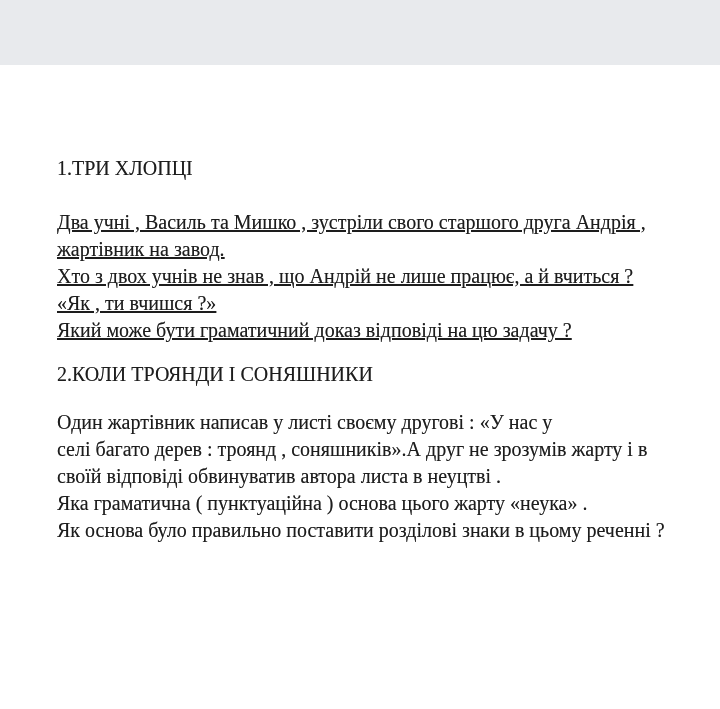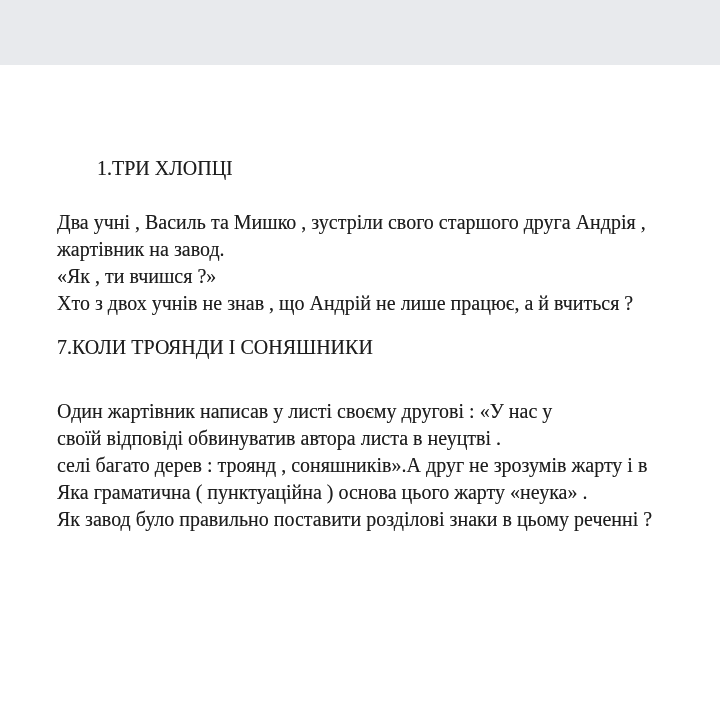--- a/index.html
+++ b/index.html
@@ -33,60 +33,61 @@
     padding-left: 57px;
     padding-right: 40px;
     box-sizing: border-box;
     color: var(--text-color, #1d1d1d);
     font-size: 20px;
     line-height: 27px;
     text-shadow: 0 0 0.6px rgba(20,20,20,0.45);
   }
   .heading-1 {
     margin-top: 90px;
-    margin-left: 40px;
   }
   .para-1 {
     margin-top: 27px;
+    text-decoration: underline;
   }
   .heading-2 {
     margin-top: 17px;
   }
   .para-2 {
-    margin-top: 37px;
+    margin-top: 21px;
   }
   .line {
     white-space: pre;
   }
 </style>
 </head>
 <body>
 
 <div class="screen">
   <div class="top-band"></div>
 
   <div class="doc">
 
     <div class="heading-1">
       <div class="line">1.ТРИ ХЛОПЦІ</div>
     </div>
 
     <div class="para-1">
       <div class="line">Два учні , Василь та Мишко , зустріли свого старшого друга Андрія ,</div>
       <div class="line">жартівник на завод.</div>
+      <div class="line">Хто з двох учнів не знав , що Андрій не лише працює, а й вчиться ?</div>
       <div class="line">«Як , ти вчишся ?»</div>
-      <div class="line">Хто з двох учнів не знав , що Андрій не лише працює, а й вчиться ?</div>
+      <div class="line">Який може бути граматичний доказ відповіді на цю задачу ?</div>
     </div>
 
     <div class="heading-2">
-      <div class="line">7.КОЛИ ТРОЯНДИ І СОНЯШНИКИ</div>
+      <div class="line">2.КОЛИ ТРОЯНДИ І СОНЯШНИКИ</div>
     </div>
 
     <div class="para-2">
       <div class="line">Один жартівник написав у листі своєму другові : «У нас у</div>
+      <div class="line">селі багато дерев : троянд , соняшників».А друг не зрозумів жарту і в</div>
       <div class="line">своїй відповіді обвинуватив автора листа в неуцтві .</div>
-      <div class="line">селі багато дерев : троянд , соняшників».А друг не зрозумів жарту і в</div>
       <div class="line">Яка граматична ( пунктуаційна ) основа цього жарту «неука» .</div>
-      <div class="line">Як завод було правильно поставити розділові знаки в цьому реченні ?</div>
+      <div class="line">Як основа було правильно поставити розділові знаки в цьому реченні ?</div>
     </div>
 
   </div>
 </div>
 
 </body></html>

